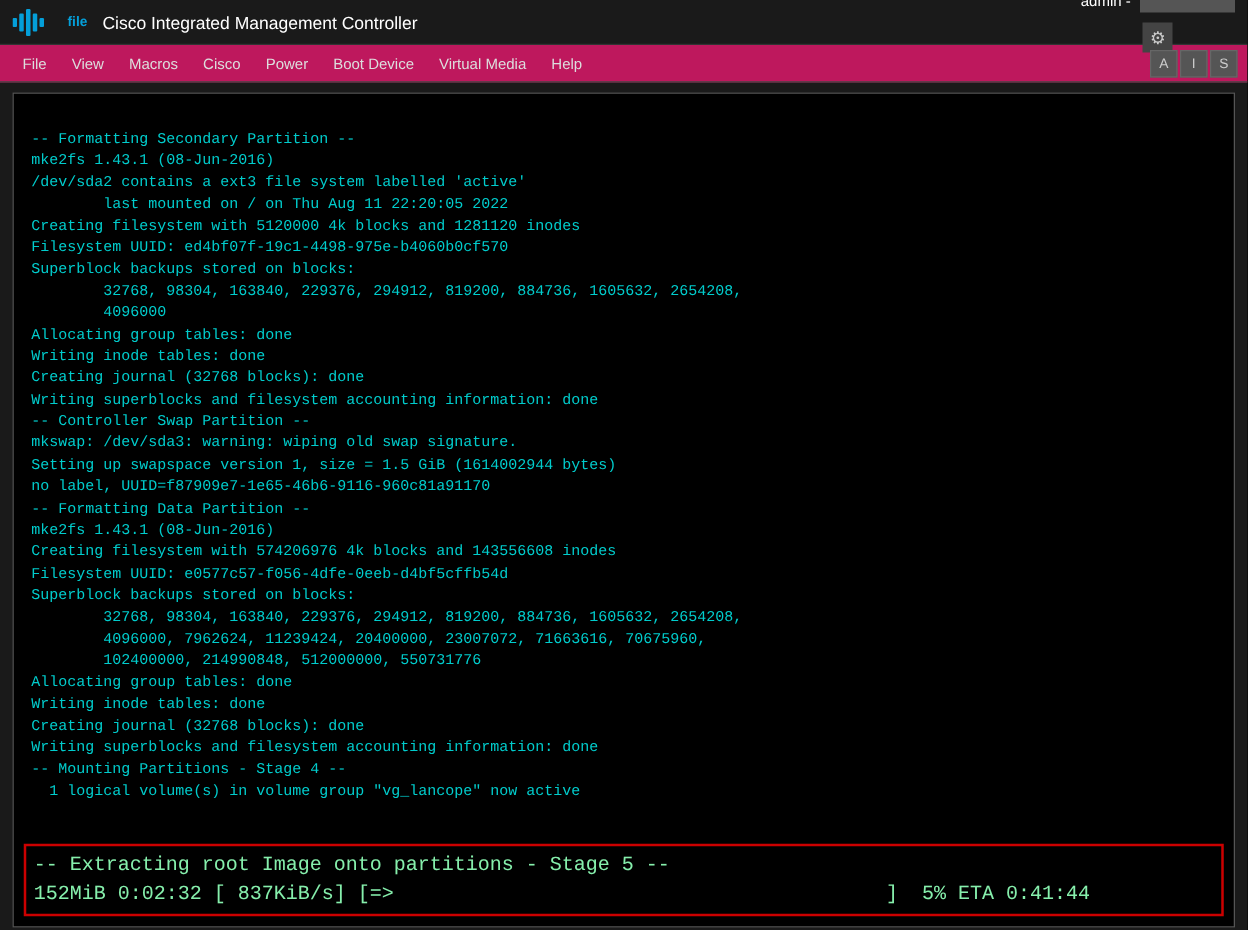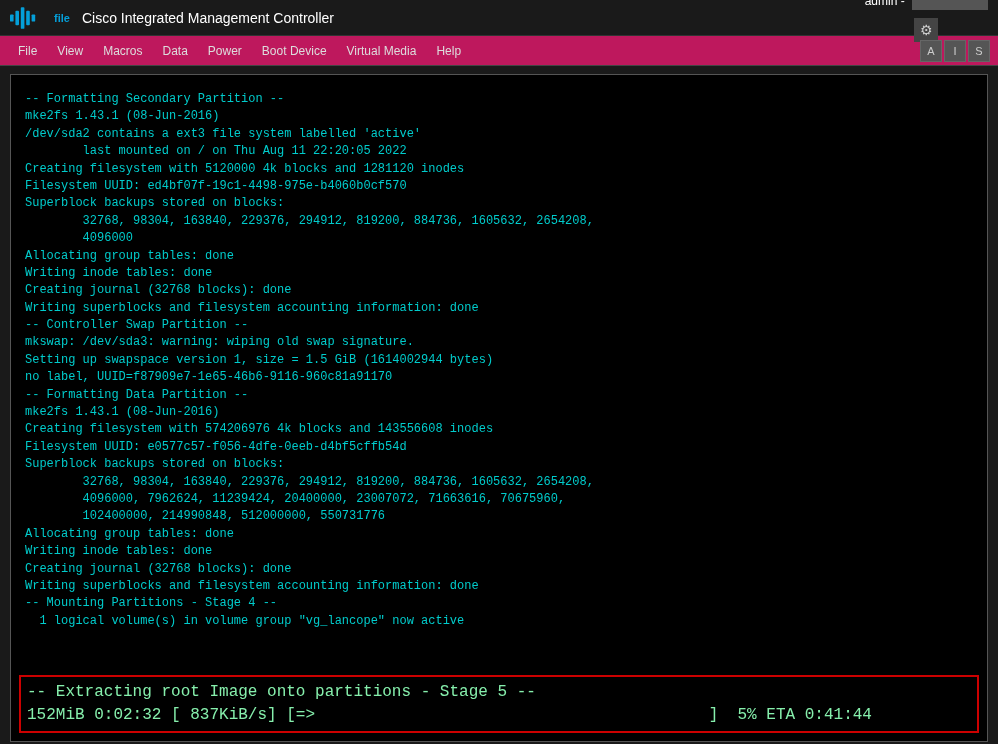--- a/index.html
+++ b/index.html
@@ -100,21 +100,21 @@
     
     .terminal-wrapper {
       margin: 8px 10px;
       border: 1px solid #555;
       background: #000000;
       height: 668px;
       overflow: hidden;
       position: relative;
     }
     .terminal {
-      padding: 16px 14px;
+      padding: 28px 14px;
       height: 100%;
       overflow: hidden;
       position: relative;
     }
     .terminal-line {
       color: #00cccc;
       font-size: 12px;
       line-height: 1.45;
       white-space: pre;
     }
@@ -159,21 +159,21 @@
       <span style="background:#555; padding:2px 18px; margin-left:4px; color:#ccc;">&nbsp;&nbsp;&nbsp;&nbsp;&nbsp;&nbsp;&nbsp;&nbsp;&nbsp;&nbsp;&nbsp;&nbsp;</span>
     </span>
     <button class="gear-btn">⚙</button>
   </div>
 </div>
 
 <div class="menubar">
   <span class="menubar-item">File</span>
   <span class="menubar-item">View</span>
   <span class="menubar-item">Macros</span>
-  <span class="menubar-item">Data</span>
+  <span class="menubar-item">Cisco</span>
   <span class="menubar-item">Power</span>
   <span class="menubar-item">Boot Device</span>
   <span class="menubar-item">Virtual Media</span>
   <span class="menubar-item">Help</span>
   <div class="menubar-right">
     <button class="menubar-btn">A</button>
     <button class="menubar-btn">I</button>
     <button class="menubar-btn">S</button>
   </div>
 </div>

